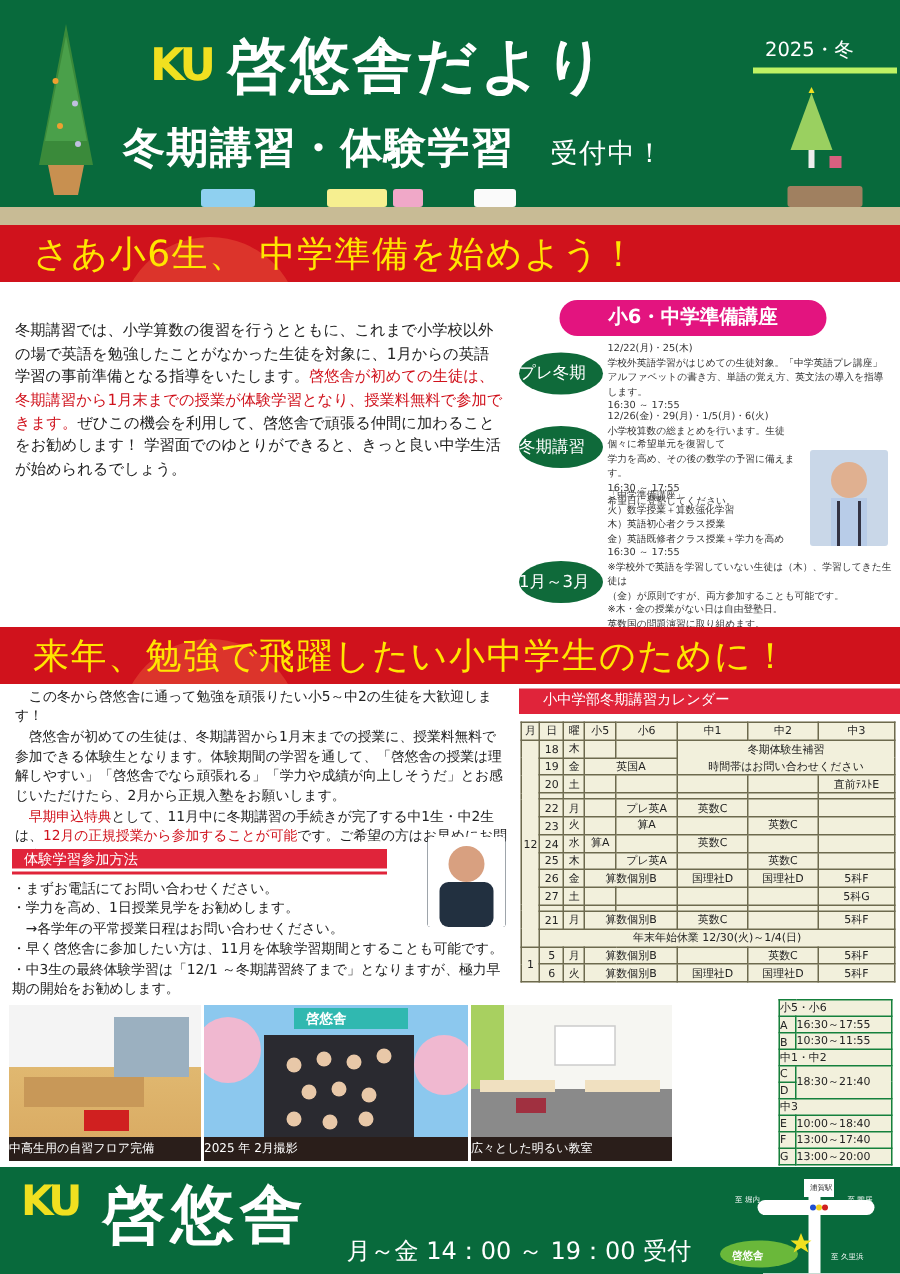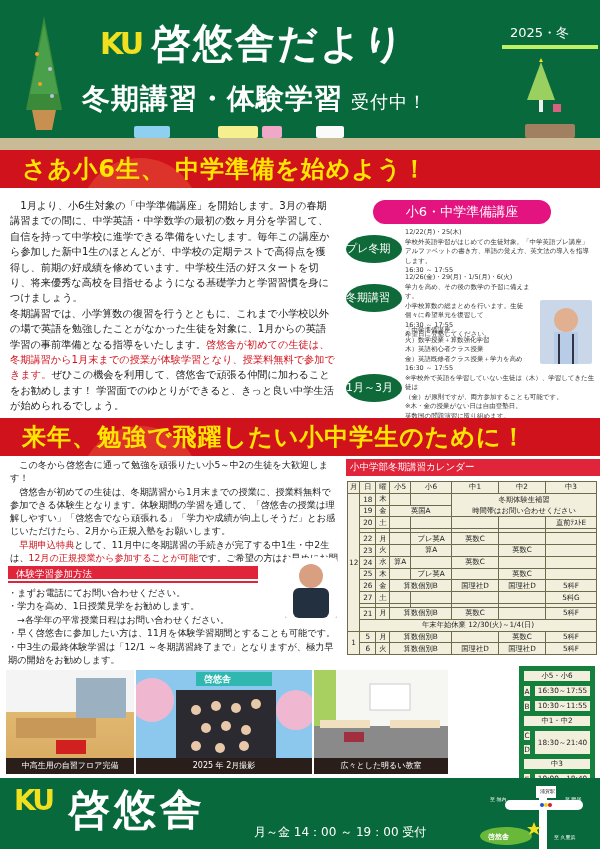--- a/index.html
+++ b/index.html
@@ -1,54 +1,54 @@
 <!DOCTYPE html>
 <html><head>
 <meta charset="utf-8">
 <style>
 *{box-sizing:border-box;margin:0;padding:0}
 body{width:600px;height:849px;background:#fff;font-family:"DejaVu Sans",sans-serif;color:#222;overflow:hidden;position:relative}
 .header{position:absolute;left:0;top:0;width:600px;height:140px;background:#086a3c}
 .hdr-title{position:absolute;left:100px;top:16px;color:#fff;font-size:40px;font-weight:bold;display:flex;align-items:center;gap:10px;letter-spacing:2px}
 .ku-logo{color:#f0e020;font-weight:900;font-size:30px;letter-spacing:-3px;font-family:"DejaVu Sans",sans-serif}
 .hdr-sub{position:absolute;left:82px;top:80px;color:#fff;font-size:28px;font-weight:bold;letter-spacing:1px}
-.hdr-sub small{font-size:18px;font-weight:normal;margin-left:8px}
+.hdr-sub small{font-size:18px;font-weight:normal;margin-left:24px}
 .hdr-year{position:absolute;left:502px;top:24px;color:#fff;font-size:13px;border-bottom:4px solid #bef264;padding:0 2px 3px 8px;width:96px}
 .tree{position:absolute;left:22px;top:14px;width:44px;height:118px}
 .tree2{position:absolute;left:523px;top:58px;width:40px;height:60px}
 .chalk{position:absolute;top:126px;height:12px;border-radius:2px}
 .ledge{position:absolute;left:0;top:138px;width:600px;height:12px;background:#c8bb95}
-.band{position:absolute;left:0;width:600px;background:#d0121c;color:#ffe600;font-size:24px;font-weight:bold;letter-spacing:1px;padding-left:22px;overflow:hidden}
+.band{position:absolute;left:0;width:600px;background:#d0121c;color:#ffe600;font-size:24px;font-weight:normal;letter-spacing:1px;padding-left:22px;overflow:hidden}
 .band .circ{position:absolute;left:80px;top:8px;width:120px;height:120px;border-radius:50%;background:#e04030;opacity:.75}
 .band span{position:relative}
 .p1{position:absolute;left:10px;top:198px;width:325px;font-size:10.2px;line-height:15.4px;text-indent:1em}
 .red{color:#d0121c}
-.pill{position:absolute;left:373px;top:200px;width:178px;height:24px;background:#e3147f;color:#fff;border-radius:12px;text-align:center;font-size:13px;line-height:24px;font-weight:normal}
+.pill{position:absolute;left:373px;top:200px;width:178px;height:24px;background:#e3147f;color:#fff;border-radius:12px;text-align:center;font-size:13px;line-height:24px;font-weight:bold}
 .oval{position:absolute;left:346px;width:56px;height:28px;border-radius:50%;background:#0f6a3a;color:#fff;font-size:11px;text-align:left;line-height:28px}
 .sched{position:absolute;left:405px;font-size:6.5px;line-height:9.5px;color:#333;width:190px}
 .photo-man{position:absolute;left:540px;top:300px;width:52px;height:64px;background:#c9d7e8;border-radius:2px;overflow:hidden}
 .p2{position:absolute;left:10px;top:458px;width:328px;font-size:9.2px;line-height:13.3px}
 .p2 .ind{text-indent:1em}
 .subhdr{position:absolute;left:8px;top:566px;width:250px;height:15px;background:#e0243a;color:#fff;font-size:9.5px;line-height:15px;padding-left:8px;border-bottom:2px solid #fff;box-shadow:0 2px 0 #e0243a}
 .steps{position:absolute;left:8px;top:586px;width:330px;font-size:9.2px;line-height:13.4px;list-style:none}
 .photo-man2{position:absolute;left:285px;top:558px;width:52px;height:60px;background:#253240;border-radius:2px;overflow:hidden}
-.calhdr{position:absolute;left:346px;top:459px;width:254px;height:15px;background:#e0243a;color:#fff;font-size:9.5px;line-height:15px;padding-left:4px;box-shadow:0 2px 0 #e0243a}
+.calhdr{position:absolute;left:346px;top:459px;width:254px;height:15px;background:#e0243a;color:#fff;font-size:9.5px;line-height:15px;padding-left:16px;box-shadow:0 2px 0 #e0243a}
 table.cal{position:absolute;left:347px;top:481px;width:250px;border-collapse:collapse;font-size:7.3px;background:#f2f0dc}
 table.cal td,table.cal th{border:1px solid #6d6a4e;height:11.8px;text-align:center;font-weight:normal;padding:0 1px;white-space:nowrap}
 table.cal tr.gap td{height:4px}
 .photos{position:absolute;left:6px;top:670px;display:flex;gap:2px}
 .ph{position:relative;height:104px;overflow:hidden}
-.ph .cap{position:absolute;left:0;bottom:0;width:100%;height:16px;background:#2a1e1a;color:#fff;font-size:8px;line-height:16px;text-align:center}
+.ph .cap{position:absolute;left:0;bottom:0;width:100%;height:16px;background:#2a1e1a;color:#fff;font-size:8px;line-height:16px;}
 table.times{position:absolute;left:519px;top:666px;width:76px;border-collapse:collapse;font-size:7.3px;background:#f2f0dc}
-table.times td{border:5px solid #15803d;height:10.8px;text-align:center;padding:0}
+table.times td{border:1px solid #15803d;height:10.8px;padding:0}
 .footer{position:absolute;left:0;top:778px;width:600px;height:71px;background:#086a3c;color:#fff}
 .f-logo{position:absolute;left:14px;top:6px;font-size:28px;color:#f0e020;font-weight:900;letter-spacing:-3px}
 .f-name{position:absolute;left:68px;top:4px;font-size:42px;font-weight:bold;letter-spacing:4px}
 .f-tel{position:absolute;left:246px;top:6px;font-size:26px}
-.f-hours{position:absolute;left:254px;top:46px;font-size:12px}
+.f-hours{position:absolute;left:231px;top:46px;font-size:16px}
 .map{position:absolute;left:462px;top:0;width:138px;height:71px}
 </style>
 </head>
 <body>
 
 <div class="header">
   <svg class="tree" viewBox="0 0 44 118">
     <polygon points="22,2 40,96 4,96" fill="#3a8a3a"></polygon>
     <polygon points="22,10 36,80 8,80" fill="#4aa04a"></polygon>
     <circle cx="15" cy="40" r="2" fill="#f0a030"></circle>
@@ -78,39 +78,39 @@
   <div class="chalk" style="left:525px;width:50px;background:#a08060;height:14px;top:124px"></div>
 </div>
 <div class="ledge"></div>
 
 <div class="band" style="top:150px;height:38px;line-height:38px">
   <div class="circ"></div>
   <span>さあ小6生、 中学準備を始めよう！</span>
 </div>
 
 <div class="p1">
-  <span>1月より、小6生対象の「中学準備講座」を開始します。3月の春期講習までの間に、中学英語・中学数学の最初の数ヶ月分を学習して、自信を持って中学校に進学できる準備をいたします。毎年この講座から参加した新中1生のほとんどが、中学校の定期テストで高得点を獲得し、前期の好成績を修めています。中学校生活の好スタートを切り、将来優秀な高校を目指せるようになる基礎学力と学習習慣を身につけましょう。</span><br>
+  <br>
   <span>冬期講習では、小学算数の復習を行うとともに、これまで小学校以外の場で英語を勉強したことがなかった生徒を対象に、1月からの英語学習の事前準備となる指導をいたします。</span><span class="red">啓悠舎が初めての生徒は、冬期講習から1月末までの授業が体験学習となり、授業料無料で参加できます。</span><span>ぜひこの機会を利用して、啓悠舎で頑張る仲間に加わることをお勧めします！ 学習面でのゆとりができると、きっと良い中学生活が始められるでしょう。</span>
 </div>
 
 <div class="pill">小6・中学準備講座</div>
 
 <div class="oval" style="top:235px">プレ冬期</div>
 <div class="sched" style="top:228px">
   <div>12/22(月)・25(木)</div>
   <div>学校外英語学習がはじめての生徒対象。「中学英語プレ講座」</div>
   <div>アルファベットの書き方、単語の覚え方、英文法の導入を指導します。</div>
   <div>16:30 ～ 17:55</div>
 </div>
 
 <div class="oval" style="top:284px">冬期講習</div>
 <div class="sched" style="top:273px;width:130px">
   <div>12/26(金)・29(月)・1/5(月)・6(火)</div>
+  <div>小学校算数の総まとめを行います。生徒個々に希望単元を復習して</div>
   <div>学力を高め、その後の数学の予習に備えます。</div>
-  <div>小学校算数の総まとめを行います。生徒個々に希望単元を復習して</div>
   <div>16:30 ～ 17:55</div>
   <div>希望日に登塾してください。</div>
 </div>
 
 <div class="oval" style="top:374px">1月～3月</div>
 <div class="sched" style="top:326px">
   <div>「中学準備講座」</div>
   <div>火）数学授業＋算数強化学習</div>
   <div>木）英語初心者クラス授業</div>
   <div>金）英語既修者クラス授業＋学力を高め</div>

